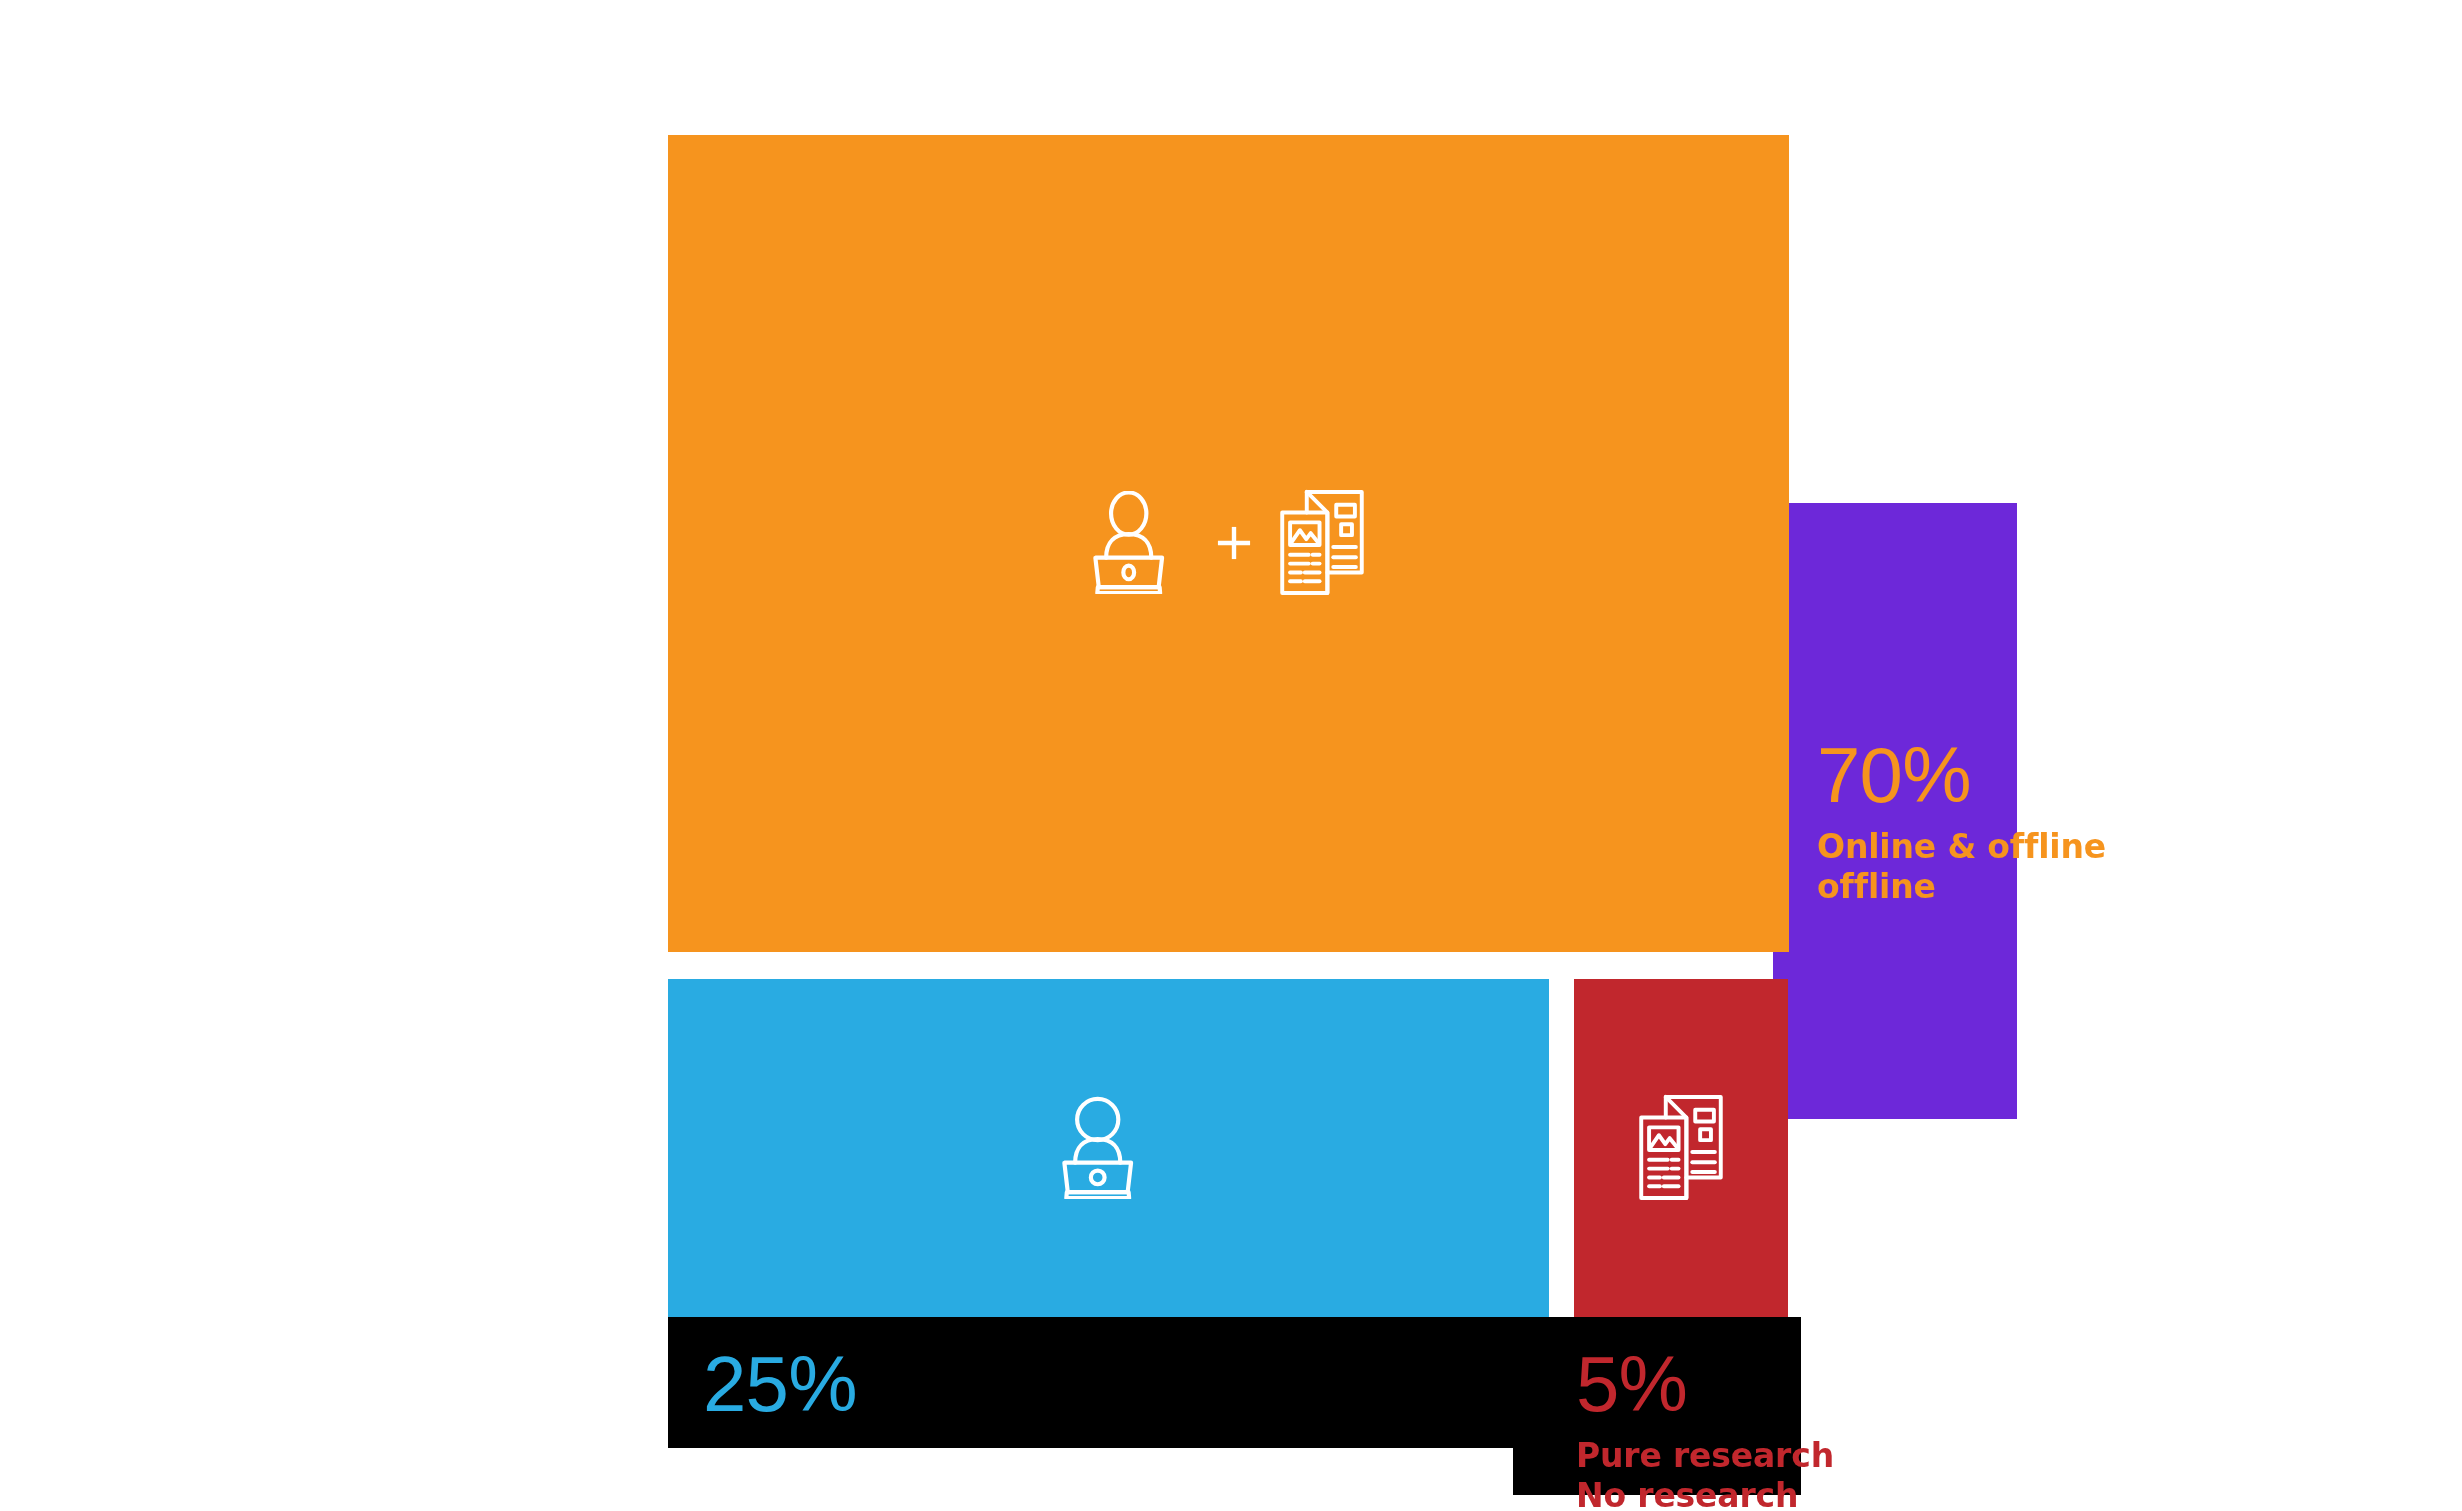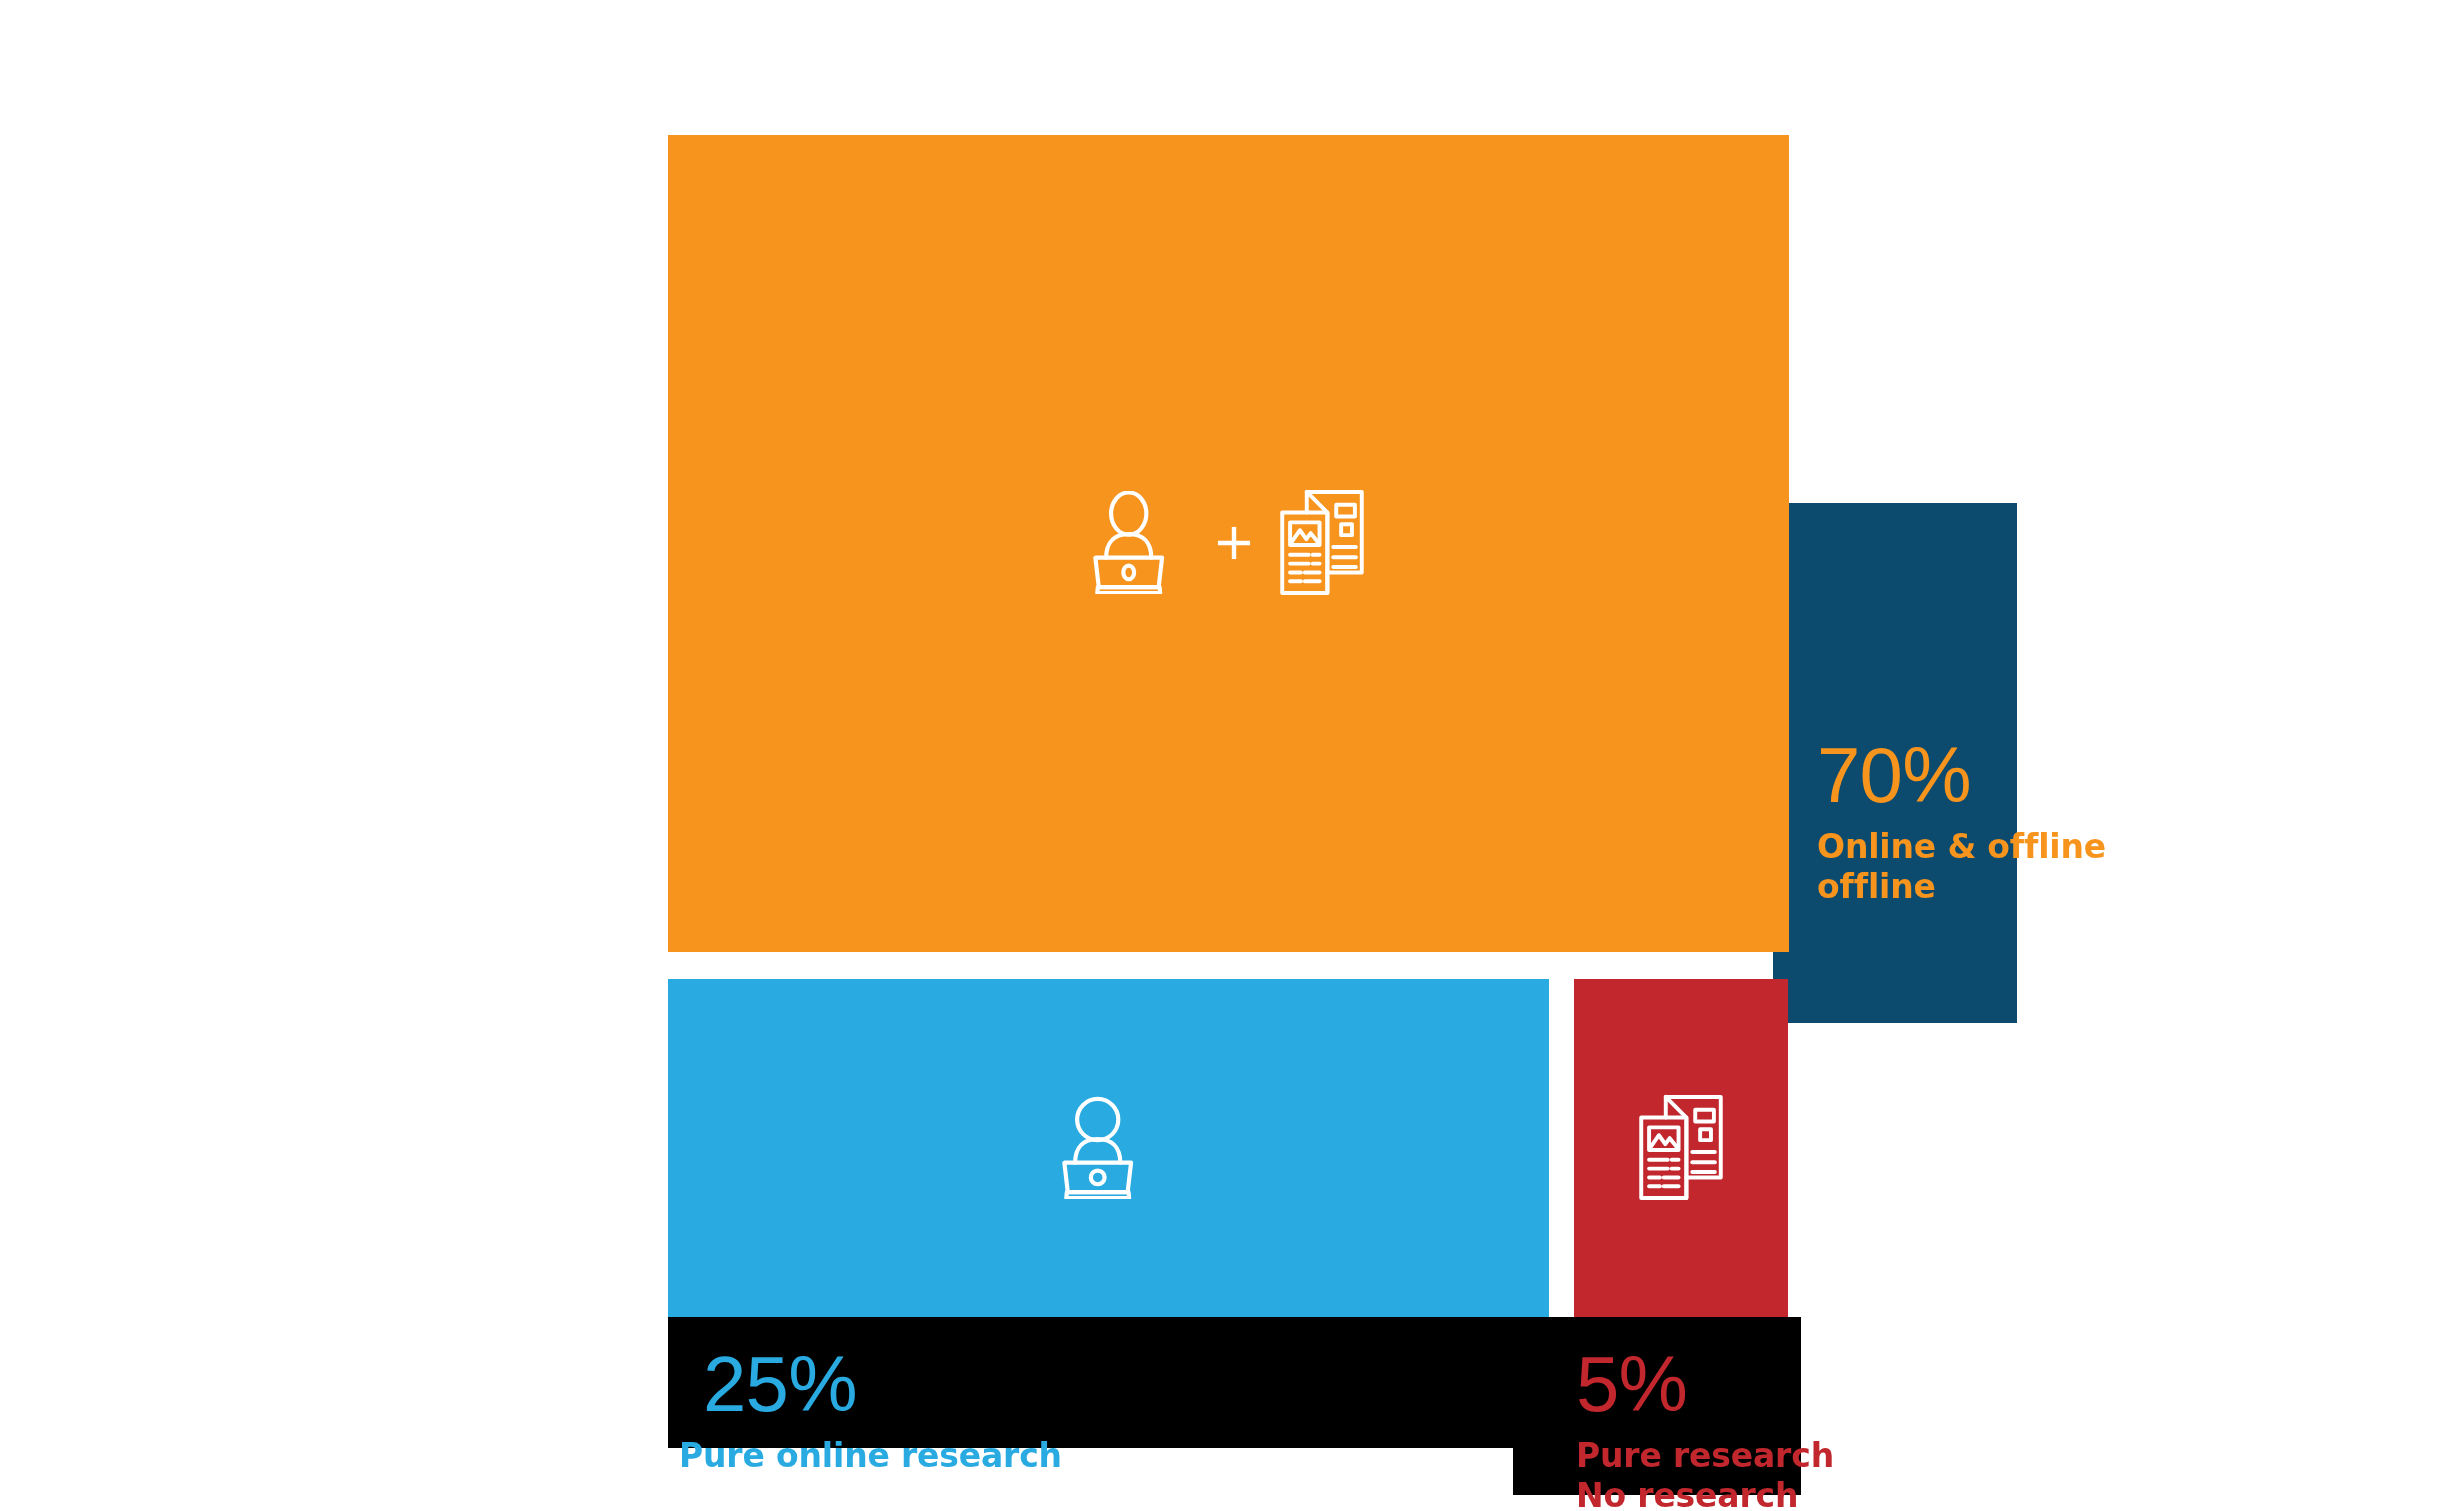--- a/index.html
+++ b/index.html
@@ -44,22 +44,22 @@
     align-items: center;
     justify-content: center;
     gap: 25.6px;
   }
 
   
   .callout-70 {
     left: 1773px;
     top: 503px;
     width: 244px;
-    height: 520px;
-    background: #0c4a6e;
+    height: 616px;
+    background: #6d28d9;
     z-index: 2;
   }
   .callout-70 .stat-wrap {
     position: absolute;
     left: 44px;
     top: 235px;
     width: 345px;
   }
 
   
@@ -265,23 +265,20 @@
           <line x1="54" y1="172" x2="84" y2="172"></line>
           <line x1="24" y1="190" x2="46" y2="190"></line>
           <line x1="54" y1="190" x2="84" y2="190"></line>
         </svg>
       </span>
     </div>
   </div>
 
   <div class="stat-25">
     <div class="stat-value">25%</div>
-    <div class="stat-label">
-      <span class="label-line">Pure online research</span>
-    </div>
   </div>
 
   <div class="stat-5">
     <div class="stat-value">5%</div>
     <div class="stat-label">
       <span class="label-line">Pure research</span>
       <span class="label-line">No research</span>
     </div>
   </div>
 

